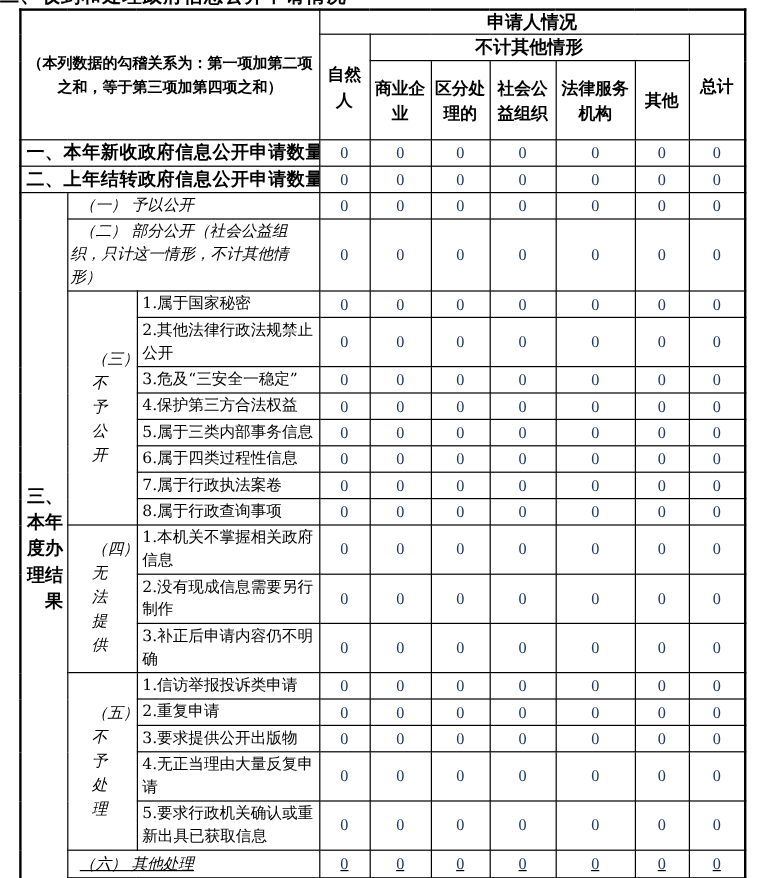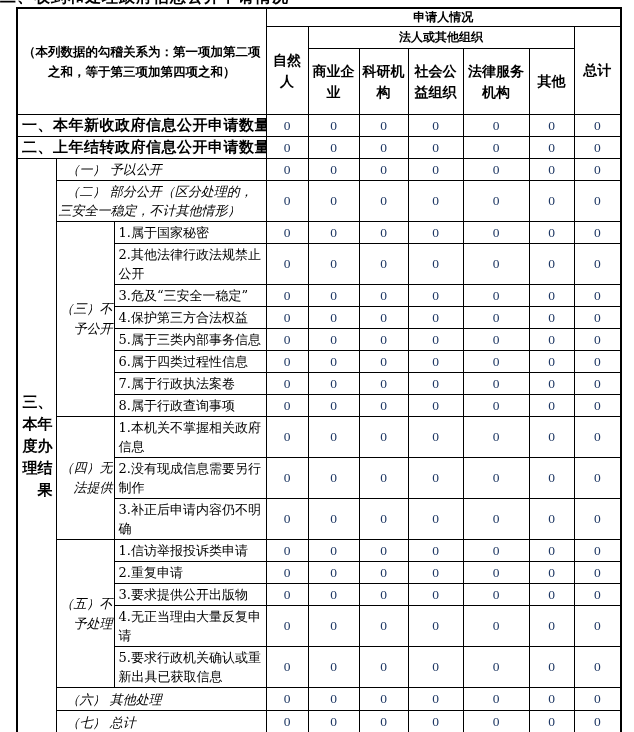--- a/index.html
+++ b/index.html
@@ -9,41 +9,41 @@
   .clip-title span{display:block;margin-top:-13px;font-size:16px;font-weight:bold;
     letter-spacing:1px;white-space:nowrap;font-family:"Liberation Sans",sans-serif;}
 
   table.report{position:absolute;left:16px;top:7px;width:604px;
     border-collapse:collapse;table-layout:fixed;
     border:2px solid #000;}
   td{border:1px solid #000;padding:0;vertical-align:middle;overflow:hidden;}
 
   
   .corner{font-size:12.5px;font-weight:bold;text-align:center;line-height:20px;padding:14px 4px;}
-  .hgroup{font-size:12px;font-weight:bold;text-align:center;}
+  .hgroup{font-size:15px;font-weight:bold;text-align:center;}
   .hcol{font-size:14px;font-weight:bold;text-align:center;line-height:21px;
         word-break:break-all;padding:1px 2px;}
 
   
   .main{font-size:15px;font-weight:bold;text-align:left;padding:1px 3px 1px 4px;
         letter-spacing:0.5px;white-space:nowrap;}
   .kai{font-family:"DejaVu Serif",serif;font-style:italic;font-size:13px;
        line-height:19px;word-break:break-all;padding:1px 2px 1px 2px;text-indent:8px;}
   .item{font-family:"DejaVu Serif",serif;font-size:13px;
         line-height:19px;word-break:break-all;padding:1px 3px 1px 4px;text-indent:0;}
   .grp{font-family:"DejaVu Serif",serif;font-style:italic;font-size:13px;
-       line-height:20px;word-break:break-all;text-align:right;padding:1px 1px;}
+       line-height:20px;word-break:break-all;text-align:left;padding:1px 20px;}
   .secA{font-size:15px;font-weight:bold;text-align:right;line-height:22px;
         word-break:break-all;padding:0 3px;}
   .val{font-family:"Liberation Serif",serif;font-size:13.5px;color:#1f3864;
        text-align:center;}
 
   tr.h1{height:21px;}
   tr.h2{height:40px;}
-  tr.h3{height:23px;}
+  tr.h3{height:23px;text-decoration:underline;}
   tr.hh1{height:18px;}
   tr.hh2{height:22px;}
   tr.hh3{height:66px;border-radius:14px;}
 </style>
 </head>
 <body>
 
 <div class="clip-title">
   <span>二、收到和处理政府信息公开申请情况</span>
 </div>
@@ -62,26 +62,26 @@
       <col style="width:47px">
   </colgroup>
 
   <tbody>
       <tr class="hh1">
     <td class="corner" colspan="3" rowspan="3">（本列数据的勾稽关系为：第一项加第二项之和，等于第三项加第四项之和）</td>
     <td class="hgroup" colspan="7">申请人情况</td>
   </tr>
   <tr class="hh2">
     <td class="hcol" rowspan="2">自然人</td>
-    <td class="hgroup" colspan="5">法人或其他组织</td>
+    <td class="hgroup" colspan="5">不计其他情形</td>
     <td class="hcol" rowspan="2">总计</td>
   </tr>
   <tr class="hh3">
     <td class="hcol">商业企业</td>
-    <td class="hcol">科研机构</td>
+    <td class="hcol">区分处理的</td>
     <td class="hcol">社会公益组织</td>
     <td class="hcol">法律服务机构</td>
     <td class="hcol">其他</td>
   </tr>
 
   <tr class="h1">
     <td class="main" colspan="3">一、本年新收政府信息公开申请数量</td>
   <td class="val">0</td>
         <td class="val">0</td>
         <td class="val">0</td>
@@ -106,21 +106,21 @@
     <td class="kai" colspan="2">（一） 予以公开</td>
   <td class="val">0</td>
         <td class="val">0</td>
         <td class="val">0</td>
         <td class="val">0</td>
         <td class="val">0</td>
         <td class="val">0</td>
         <td class="val">0</td>
       </tr>
   <tr class="h2">
-    <td class="kai" colspan="2">（二） 部分公开（区分处理的，三安全一稳定，不计其他情形）</td>
+    <td class="kai" colspan="2">（二） 部分公开（社会公益组织，只计这一情形，不计其他情形）</td>
   <td class="val">0</td>
         <td class="val">0</td>
         <td class="val">0</td>
         <td class="val">0</td>
         <td class="val">0</td>
         <td class="val">0</td>
         <td class="val">0</td>
       </tr>
 
   <tr class="h1">

